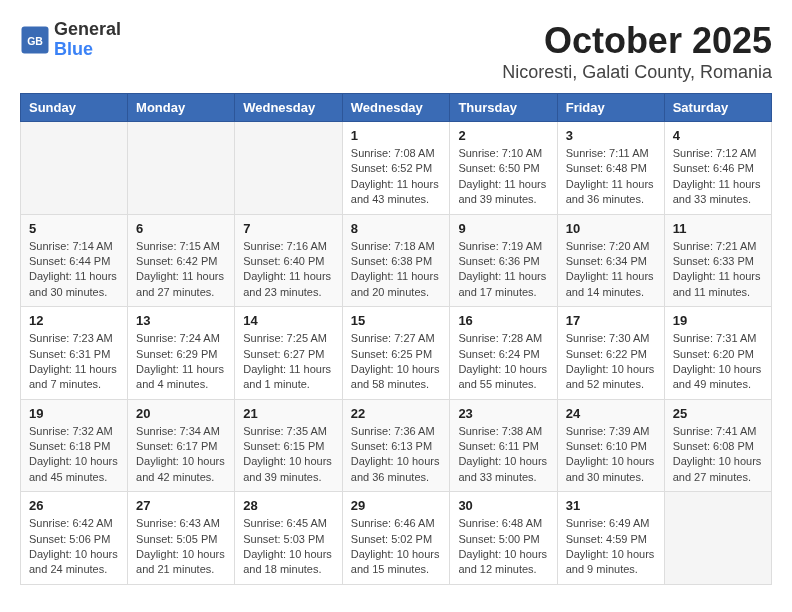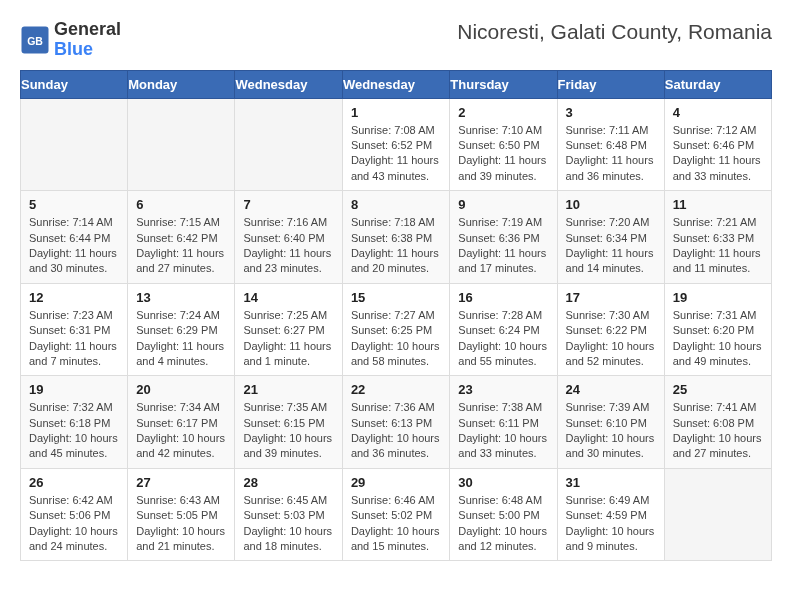--- a/index.html
+++ b/index.html
@@ -34,33 +34,33 @@
     }
     .title-section {
       text-align: right;
     }
     .month-title {
       font-size: 36px;
       font-weight: bold;
       color: #222;
     }
     .subtitle {
-      font-size: 21px;
+      font-size: 18px;
       color: #444;
     }
     .calendar {
       width: 100%;
       border-collapse: collapse;
       border: 1px solid #ccc;
     }
     .calendar th {
       background-color: #3a6bb5;
       color: #fff;
       text-align: left;
-      padding: 6px 0;
+      padding: 6px 8px;
       font-size: 13px;
       border: 1px solid #2d5699;
     }
     .calendar td {
       vertical-align: top;
       padding: 6px 8px;
       font-size: 11px;
       color: #333;
       border: 1px solid #ddd;
       width: 108px;
@@ -94,20 +94,21 @@
       <text x="20" y="26" font-size="14" font-weight="bold" fill="white" text-anchor="middle" font-family="Arial">GB</text>
     </svg>
     <div>
       <div class="logo-text">
         <span class="logo-general">General</span><br>
         <span class="logo-blue">Blue</span>
       </div>
     </div>
   </div>
   <div class="title-section">
+    <div class="month-title">October 2025</div>
     <div class="subtitle">Nicoresti, Galati County, Romania</div>
   </div>
 </div>
 
 <table class="calendar">
   <thead>
     <tr>
     <th>Sunday</th>
         <th>Monday</th>
         <th>Wednesday</th>

